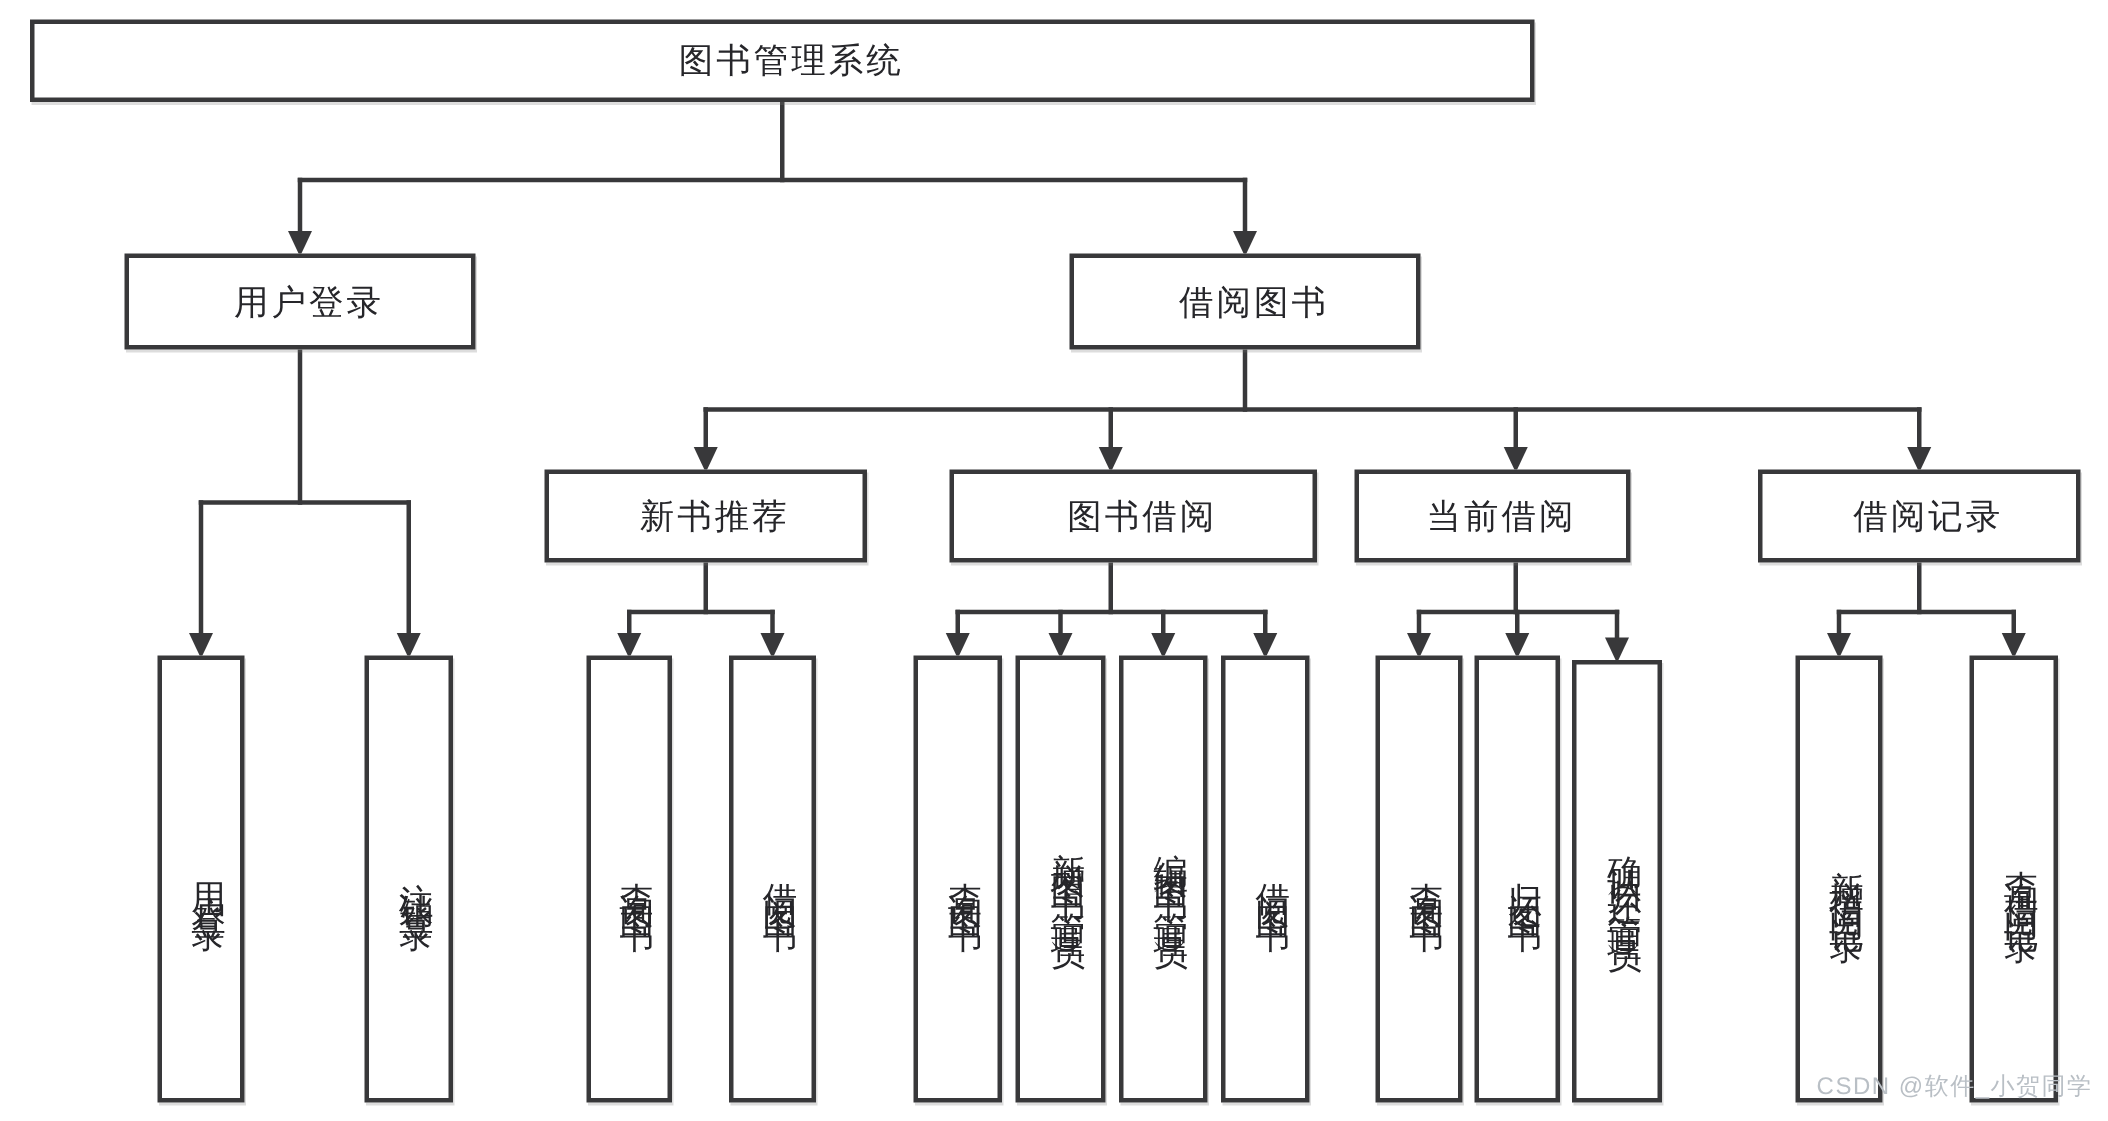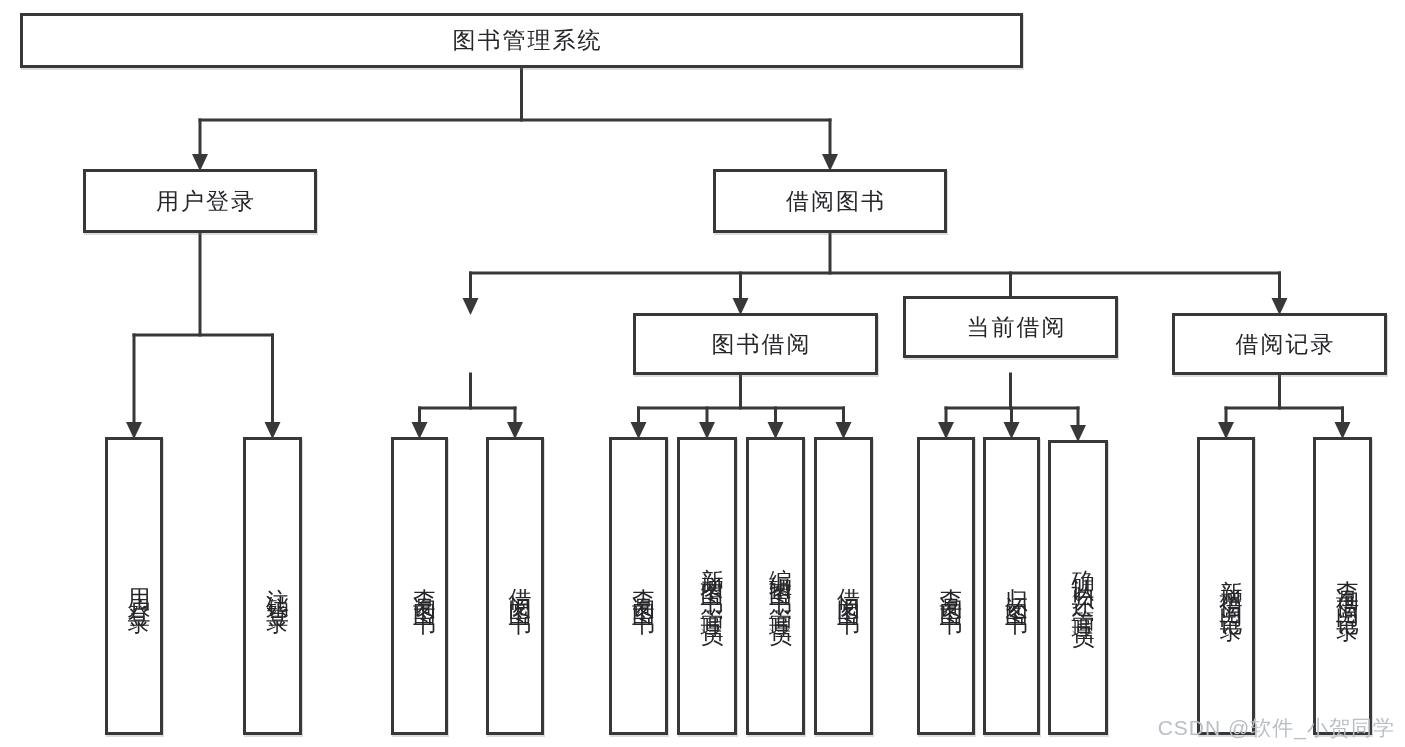--- a/index.html
+++ b/index.html
@@ -28,21 +28,21 @@
     padding-left:12px;
   }
   .box.tall{
     writing-mode:vertical-rl;
     letter-spacing:8px;
     font-size:23px;
   }
   .watermark{
     position:absolute;
     right:10px;top:714px;
-    font-size:21px;
+    font-size:16px;
     color:var(--watermark,#b9bfc5);
     letter-spacing:1px;
     z-index:5;
     white-space:nowrap;
   }
 </style>
 </head>
 <body>
 
 <div class="canvas" id="diagram" style="--line: #38383a; --text: #26262a; --background: #ffffff; --watermark: #b9bfc5;">
@@ -97,22 +97,23 @@
       <line x1="1226" y1="408" x2="1342.5" y2="408" stroke="#38383a" stroke-width="3" stroke-linecap="square"></line>
       <line x1="1226" y1="408" x2="1226" y2="425" stroke="#38383a" stroke-width="3" stroke-linecap="square"></line>
       <polygon points="1218,422 1234,422 1226,439" fill="#38383a"></polygon>
       <line x1="1342.5" y1="408" x2="1342.5" y2="425" stroke="#38383a" stroke-width="3" stroke-linecap="square"></line>
       <polygon points="1334.5,422 1350.5,422 1342.5,439" fill="#38383a"></polygon>
     </svg>
   <div class="watermark">CSDN @软件_小贺同学</div>
 <div class="box" style="left: 20px; top: 13px; width: 1003px; height: 55px;">图书管理系统</div>
     <div class="box" style="left: 83px; top: 169px; width: 234px; height: 64px;">用户登录</div>
     <div class="box" style="left: 713px; top: 169px; width: 234px; height: 64px;">借阅图书</div>
+    <div class="box" style="left: 363px; top: 313px; width: 215px; height: 62px;">新书推荐</div>
     <div class="box" style="left: 633px; top: 313px; width: 245px; height: 62px;">图书借阅</div>
-    <div class="box" style="left: 903px; top: 296px; width: 215px; height: 62px;">当前借阅</div>
+    <div class="box" style="left: 903px; top: 313px; width: 184px; height: 62px;">当前借阅</div>
     <div class="box" style="left: 1172px; top: 313px; width: 215px; height: 62px;">借阅记录</div>
     <div class="box tall" style="left: 105px; top: 437px; width: 58px; height: 298px;">用户登录</div>
     <div class="box tall" style="left: 243px; top: 437px; width: 59px; height: 298px;">注销登录</div>
     <div class="box tall" style="left: 391px; top: 437px; width: 57px; height: 298px;">查询图书</div>
     <div class="box tall" style="left: 486px; top: 437px; width: 58px; height: 298px;">借阅图书</div>
     <div class="box tall" style="left: 609px; top: 437px; width: 59px; height: 298px;">查询图书</div>
     <div class="box tall" style="left: 677px; top: 437px; width: 60px; height: 298px;">新增图书（管理员）</div>
     <div class="box tall" style="left: 746px; top: 437px; width: 59px; height: 298px;">编辑图书（管理员）</div>
     <div class="box tall" style="left: 814px; top: 437px; width: 59px; height: 298px;">借阅图书</div>
     <div class="box tall" style="left: 917px; top: 437px; width: 58px; height: 298px;">查询图书</div>

